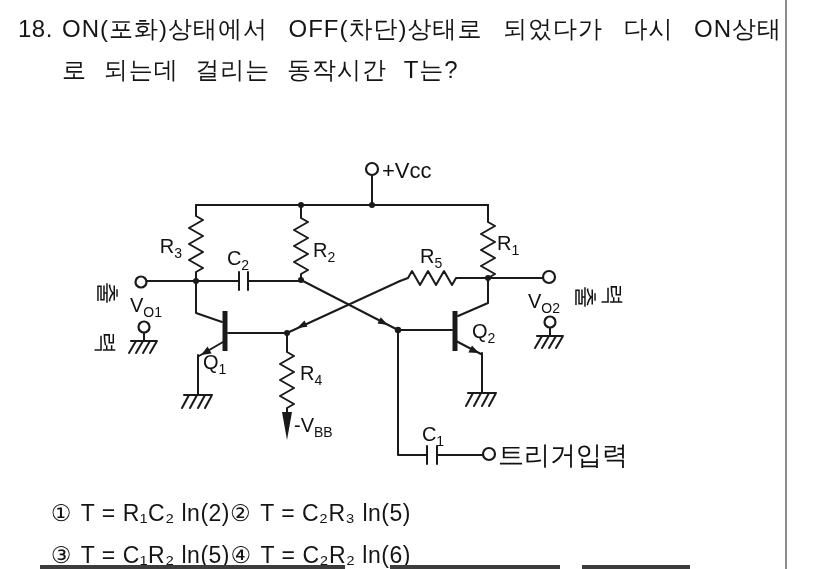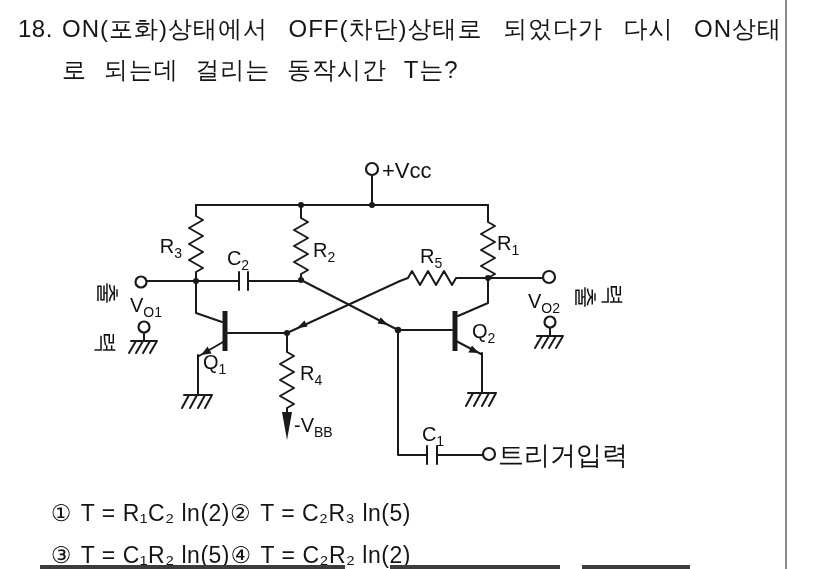--- a/index.html
+++ b/index.html
@@ -139,20 +139,20 @@
     <circle class="dot" cx="301" cy="280" r="3"></circle>
     <circle class="dot" cx="287" cy="333" r="3"></circle>
     <circle class="dot" cx="398" cy="330" r="3.2"></circle>
     <circle class="dot" cx="488" cy="278" r="3"></circle>
   </svg>
 
   <div id="answers">
     <div class="ans"><span class="num">①</span><span>T = R₁C₂ ln(2)</span></div>
     <div class="ans"><span class="num">②</span><span>T = C₂R₃ ln(5)</span></div>
     <div class="ans"><span class="num">③</span><span>T = C₁R₂ ln(5)</span></div>
-    <div class="ans"><span class="num">④</span><span>T = C₂R₂ ln(2)</span></div>
+    <div class="ans"><span class="num">④</span><span>T = C₂R₂ ln(6)</span></div>
   </div>
 
   <div id="right-border"></div>
   <div class="cut-band" style="left:40px;width:305px;"></div>
   <div class="cut-band" style="left:390px;width:170px;"></div>
   <div class="cut-band" style="left:582px;width:108px;"></div>
 </div>
 
 </body></html>

